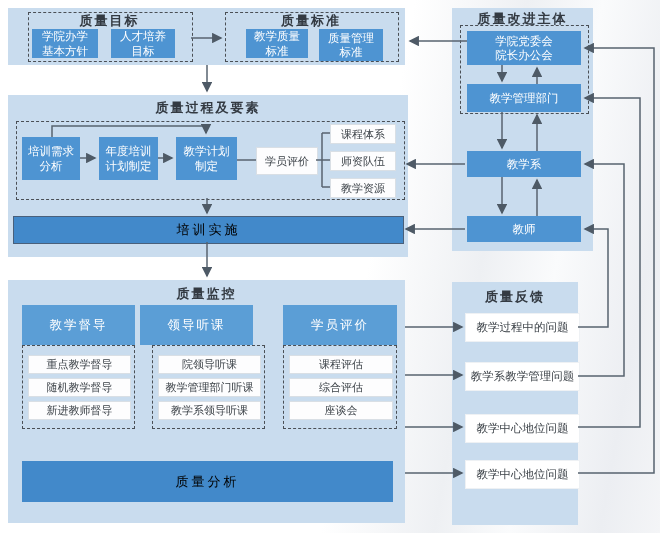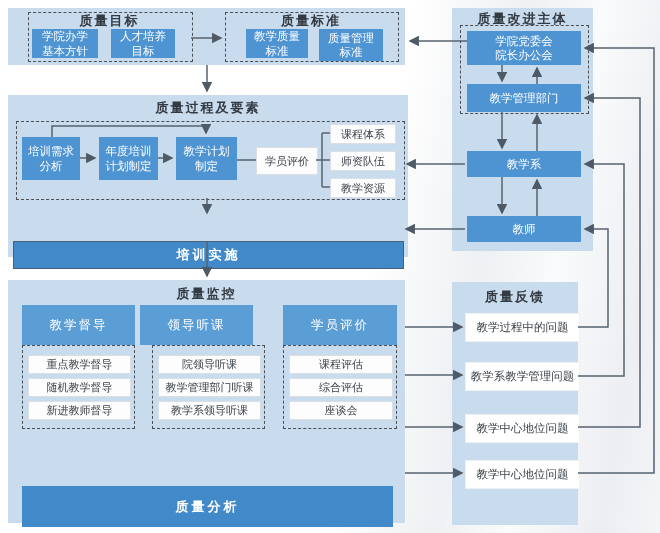--- a/index.html
+++ b/index.html
@@ -6,22 +6,22 @@
   body{font-family:"DejaVu Sans","Liberation Sans",sans-serif;}
   #stage{position:relative;width:660px;height:533px;overflow:hidden;
     background:linear-gradient(100deg,#ffffff 55%,#eef0f3 70%,#fafbfc 80%,#eceef2 92%,#f4f5f7 100%);}
   .panel{position:absolute;background:#c9dcee;}
   .dashedbox{position:absolute;border:1px dashed #4a4f55;}
   .sectitle{position:absolute;left:0;right:0;text-align:center;font-size:13px;font-weight:bold;
     color:#333a42;letter-spacing:2px;white-space:nowrap;}
   .bluebox{position:absolute;background:#4e94d2;color:#fff;display:flex;align-items:center;
     justify-content:center;text-align:center;font-size:11.5px;line-height:1.25;white-space:pre-line;}
   .header{background:#5b9ed6;font-size:12.5px;letter-spacing:2px;}
-  .bar{position:absolute;background:#4289ca;color:#ffffff;display:flex;align-items:center;
-    justify-content:center;font-size:13px;font-weight:bold;letter-spacing:3px;margin-top:25px;}
+  .bar{position:absolute;background:#4289ca;color:#000000;display:flex;align-items:center;
+    justify-content:center;font-size:13px;font-weight:normal;letter-spacing:3px;}
   .whitebox{position:absolute;background:#fdfdfe;border:1px solid #d9dfe5;color:#3c4248;
     display:flex;align-items:center;justify-content:center;text-align:center;font-size:11px;
     white-space:nowrap;}
   .fbbox{position:absolute;background:#ffffff;color:#3c4248;display:flex;align-items:center;
     justify-content:center;font-size:11.5px;white-space:nowrap;border:1px solid #eef1f4;}
   svg#wires{position:absolute;left:0;top:0;z-index:6;pointer-events:none;}
 </style>
 </head>
 <body>
 

